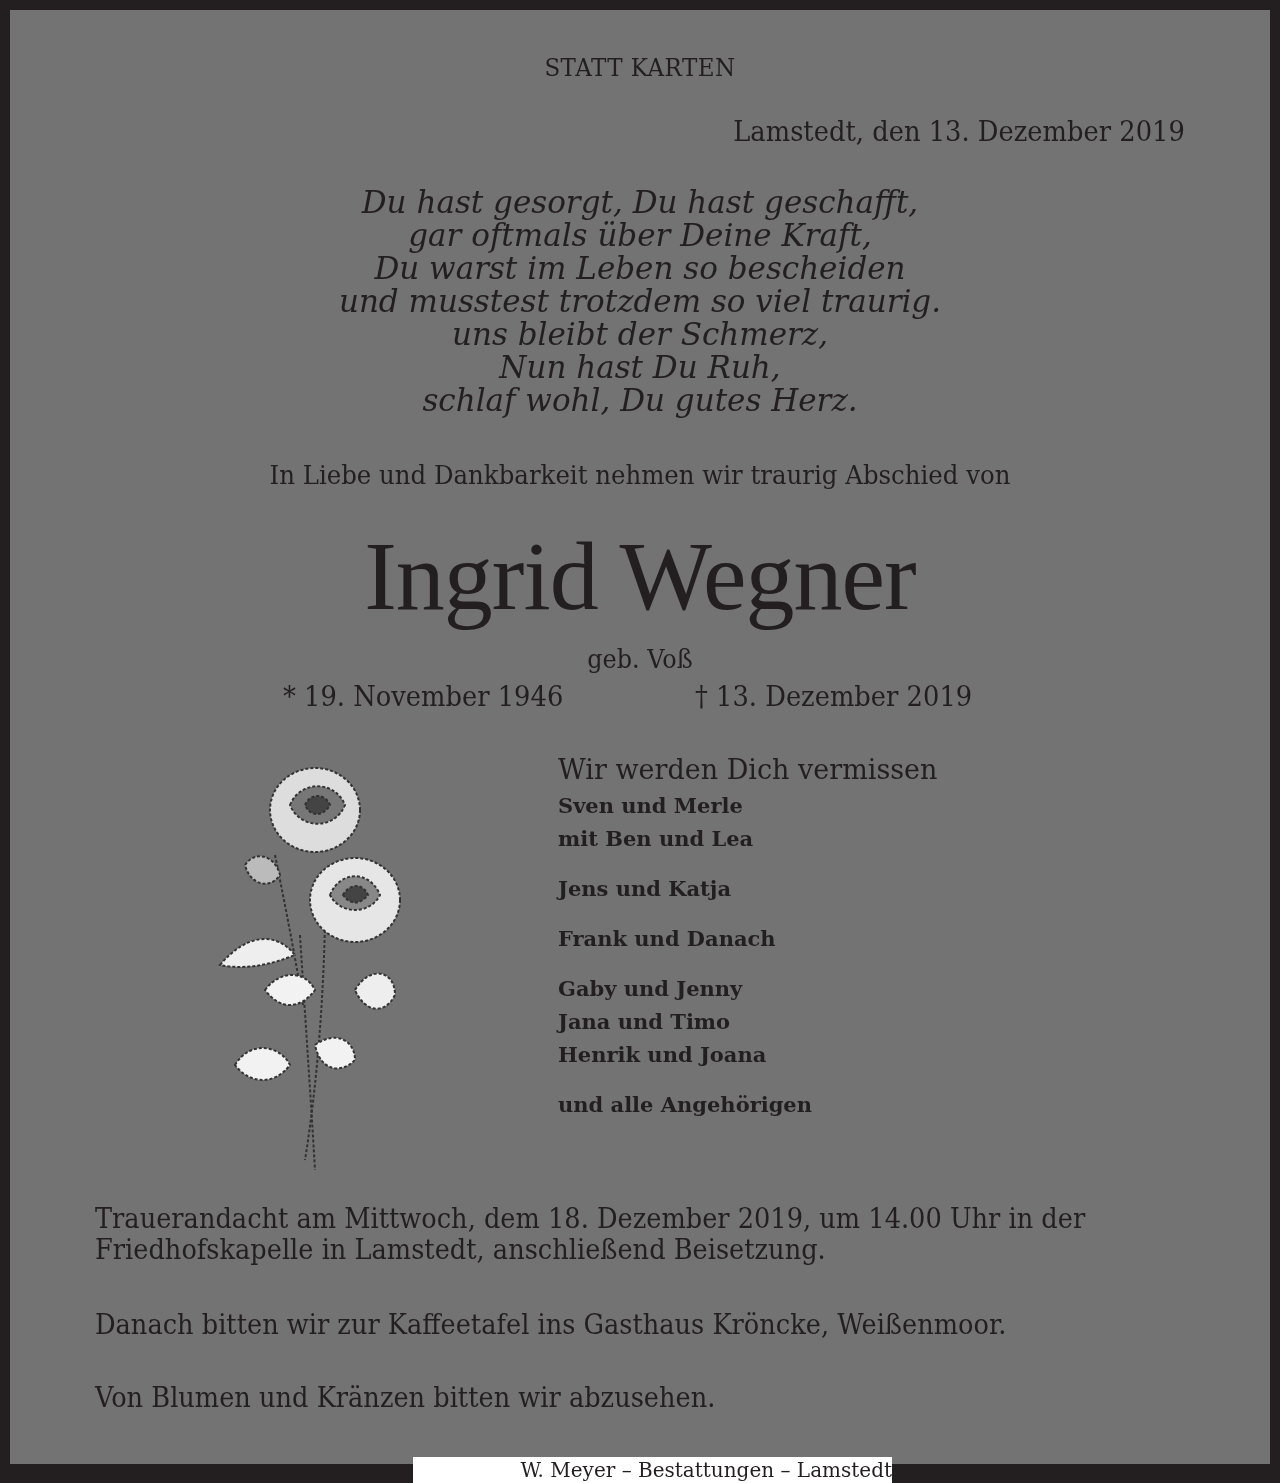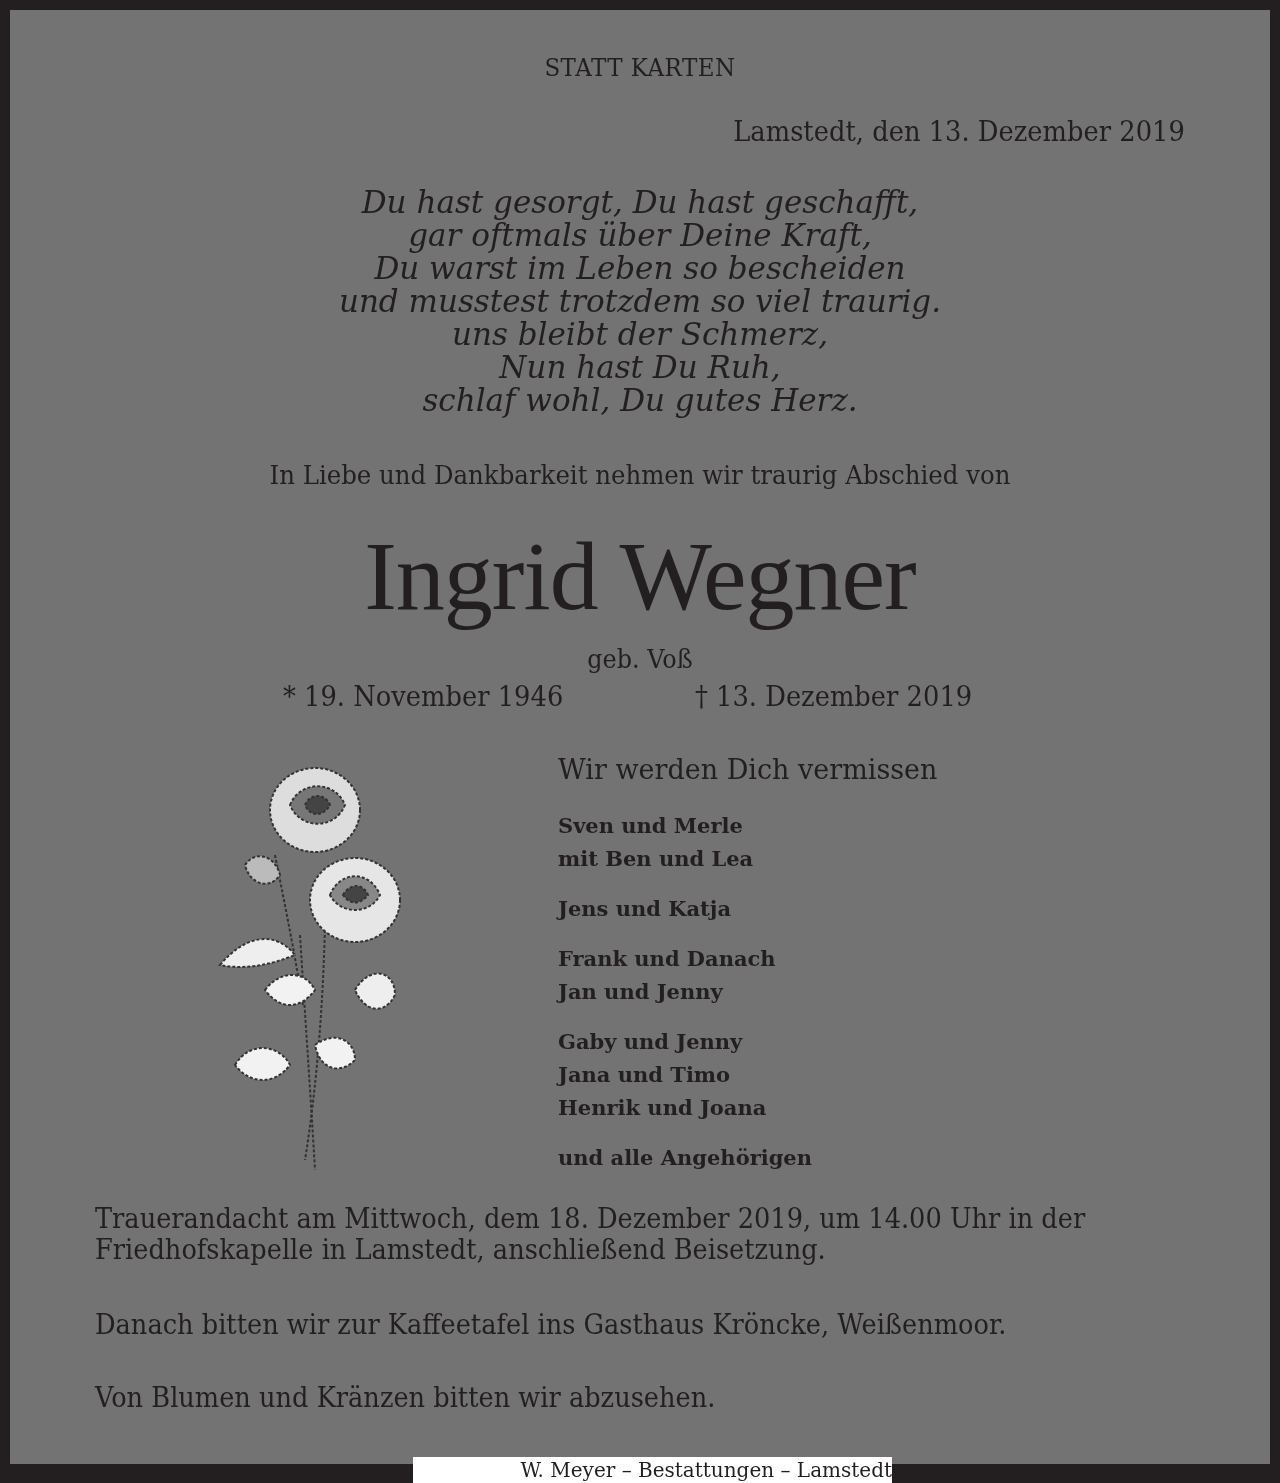--- a/index.html
+++ b/index.html
@@ -12,21 +12,21 @@
   .date { right:85px; top:105px; font-size:28px; transform:scaleX(0.92); transform-origin:right; }
   .poem { top:176px; font-style:italic; font-size:31px; line-height:33px; }
   .poem div { text-align:center; }
   .intro { top:450px; font-size:26px; transform:scaleX(0.94); }
   .name { top:510px; font-family:"Liberation Serif",serif; font-weight:normal; font-size:98px; letter-spacing:-1px; }
   .geb { top:634px; font-size:26px; transform:scaleX(0.92); }
   .born { left:273px; top:670px; font-size:28px; transform:scaleX(0.92); transform-origin:left; }
   .died { left:685px; top:670px; font-size:28px; transform:scaleX(0.92); transform-origin:left; }
   .rose { left:195px; top:745px; width:210px; height:420px; }
   .family { left:548px; top:744px; }
-  .miss { font-size:27px; margin-bottom:24px; }
+  .miss { font-size:27px; margin-bottom:4px; }
   .group { font-weight:bold; font-size:21px; line-height:33px; margin-bottom:17px; }
   .info { left:85px; font-size:27px; line-height:31px; transform:scaleX(0.95); transform-origin:left; }
   .footer-bar { position:absolute; bottom:0; left:0; width:1280px; height:19px; background:#231f20; }
   .footer { position:absolute; left:413px; width:479px; bottom:0; height:26px; background:#fff;
             text-align:right; font-size:20px; line-height:26px; transform:scaleX(1); }
 </style>
 </head>
 <body>
 
 <div class="page">
@@ -80,21 +80,20 @@
     <div class="miss">Wir werden Dich vermissen</div>
     <div class="group">
       <div>Sven und Merle</div>
       <div>mit Ben und Lea</div>
     </div>
     <div class="group">
       <div>Jens und Katja</div>
     </div>
     <div class="group">
       <div>Frank und Danach</div>
-      <div>Jan und Jenny</div>
     </div>
     <div class="group">
       <div>Gaby und Jenny</div>
       <div>Jana und Timo</div>
       <div>Henrik und Joana</div>
     </div>
     <div class="group">
       <div>und alle Angehörigen</div>
     </div>
   </div>

